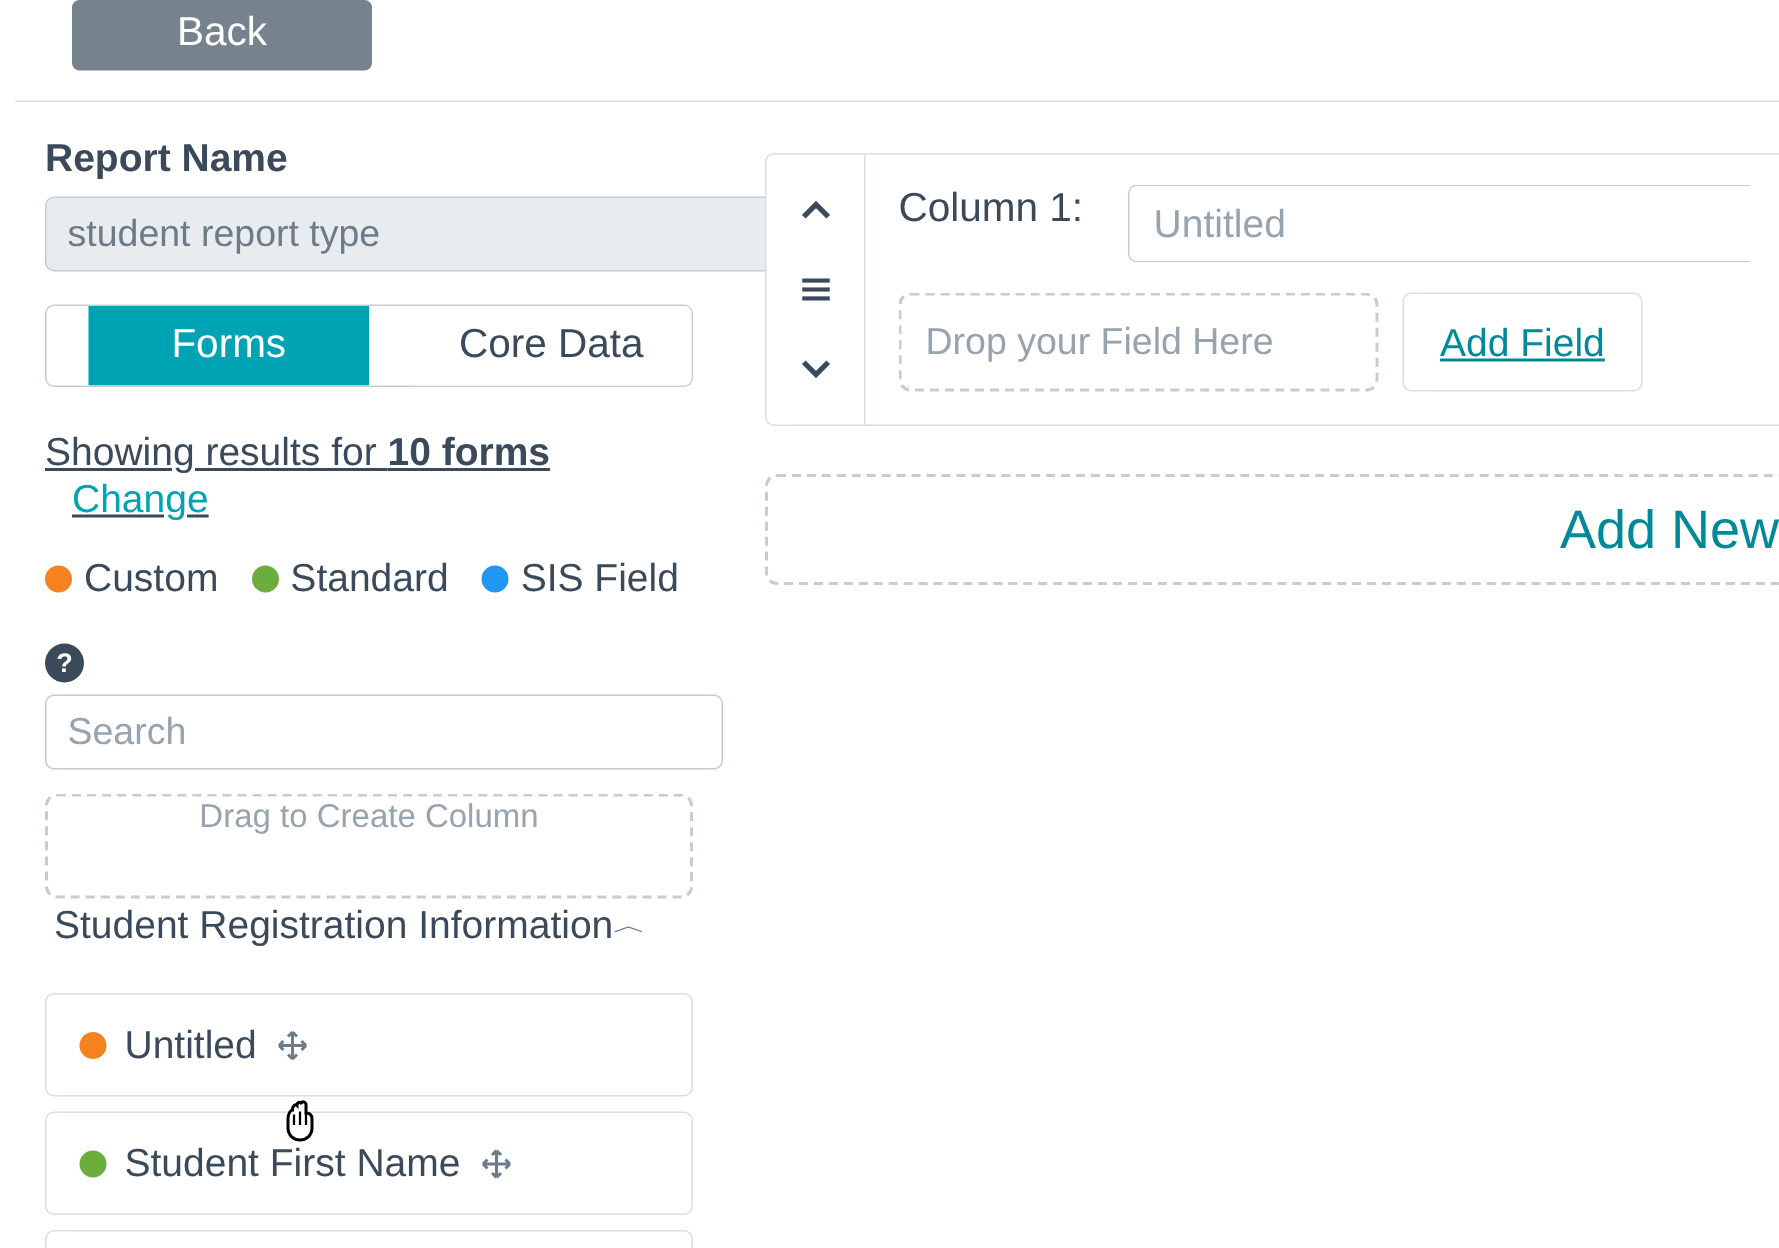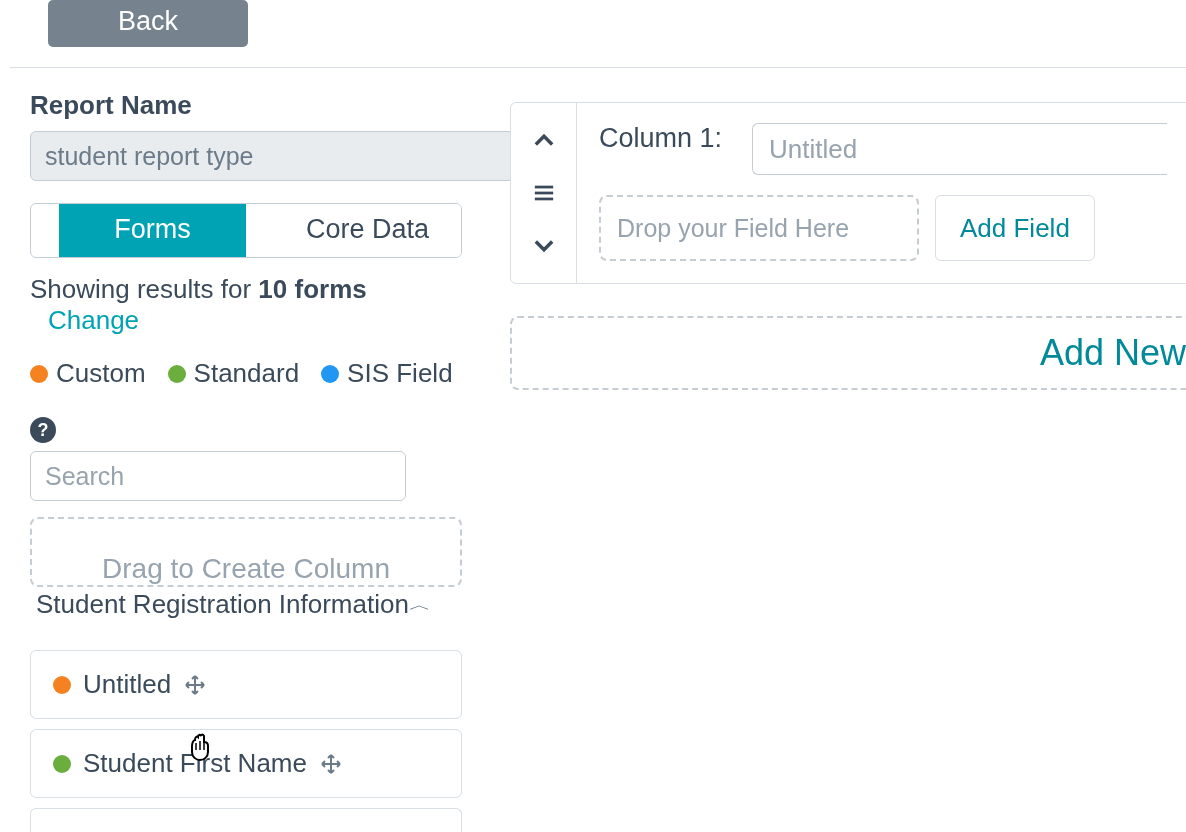--- a/index.html
+++ b/index.html
@@ -82,23 +82,24 @@
     background: #fff;
     color: #3b4a5a;
     margin-left: 28px;
   }
   .tab.active {
     background: #00a3b4;
     color: #fff;
   }
 
   .results-row {
-    margin-top: 16px;
-    font-size: 26px;
-    color: #3b4a5a;
+    margin-top: 28px;
+    font-size: 26px;
+    color: #3b4a5a;
+    text-decoration: underline;
   }
   .results-row b { font-weight: 700; }
   .change-link {
     color: #00a3b4;
     font-size: 26px;
     margin-left: 18px;
     cursor: pointer;
   }
 
   .legend {
@@ -129,40 +130,40 @@
     font-size: 18px;
     font-weight: 700;
     display: flex;
     align-items: center;
     justify-content: center;
     margin-top: 28px;
     cursor: pointer;
   }
 
   .search-input {
-    width: 376px;
+    width: 452px;
     height: 50px;
     border: 1px solid #c5ccd3;
     border-radius: 6px;
     font-size: 25px;
     padding: 0 14px;
     margin-top: 8px;
     color: #3b4a5a;
   }
   .search-input::placeholder { color: #97a3ae; }
 
   .drop-create {
     width: 432px;
     height: 70px;
     border: 2px dashed #c5ccd3;
     border-radius: 8px;
     display: flex;
-    align-items: flex-end;
+    align-items: flex-start;
     justify-content: center;
-    font-size: 28px;
+    font-size: 22px;
     color: #97a3ae;
     margin-top: 16px;
   }
 
   .section-header {
     font-size: 26px;
     color: #3b4a5a;
     margin-top: 4px;
     padding: 0 6px;
     display: flex;
@@ -290,20 +291,21 @@
   }
   .add-field-btn {
     height: 66px;
     padding: 0 24px;
     border: 1px solid #d8dee4;
     border-radius: 6px;
     background: #fff;
     color: #008a99;
     font-size: 26px;
     cursor: pointer;
+    text-decoration: underline;
   }
 
   .add-new-container {
     margin-top: 32px;
     border: 2px dashed #c5ccd3;
     border-right: none;
     border-top-left-radius: 8px;
     border-bottom-left-radius: 8px;
     height: 74px;
     display: flex;

